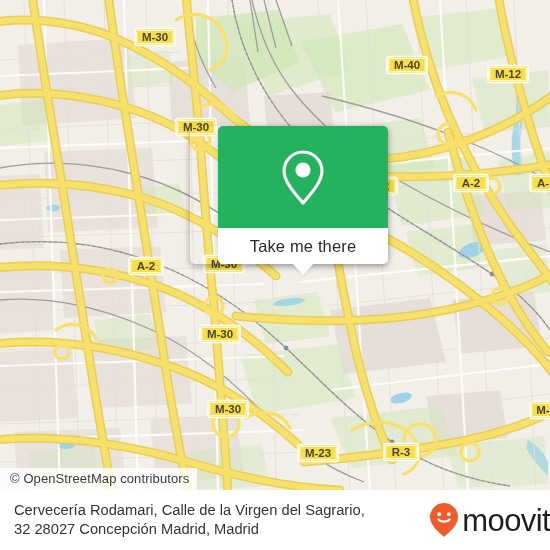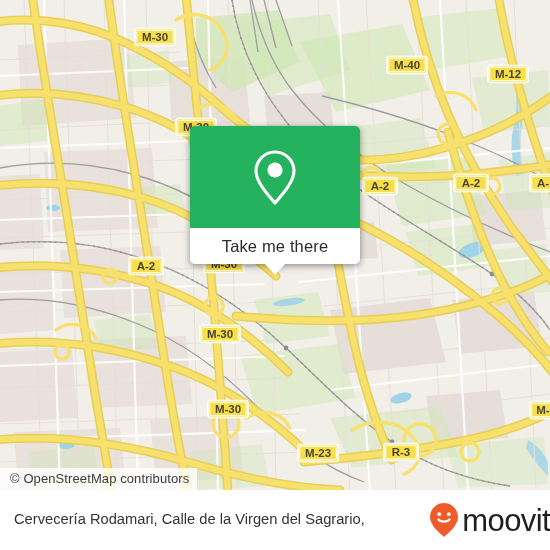--- a/index.html
+++ b/index.html
@@ -26,20 +26,21 @@
     white-space:nowrap;
   }
 
   
   .card{
     position:absolute;left:190px;top:126px;width:170px;
     border-radius:5px;
     box-shadow:0 2px 7px rgba(0,0,0,.32);
     overflow:visible;
     filter:drop-shadow(0 1px 2px rgba(0,0,0,.12));
+    padding-left:28px;
   }
   .card-top{
     background:#25b25f;
     height:102px;
     border-radius:5px 5px 0 0;
     display:flex;align-items:center;justify-content:center;
   }
   .card-bottom{
     background:#ffffff;
     height:36px;
@@ -346,20 +347,21 @@
     </div>
     <div class="card-bottom">
       <span class="label">Take me there</span>
       <span class="card-tail"></span>
     </div>
   </div>
 
   <div class="footer">
     <div class="footer-text">
       <div>Cervecería Rodamari, Calle de la Virgen del Sagrario,</div>
+      <div>32 28027 Concepción Madrid, Madrid</div>
     </div>
     <div class="brand">
       <svg width="30" height="36" viewBox="0 0 30 36">
         <path d="M15,1 C7.3,1 1,7.3 1,15 C1,24 11,31 15,35 C19,31 29,24 29,15 C29,7.3 22.7,1 15,1 Z" fill="#f15a29"></path>
         <circle cx="10.2" cy="12.2" r="1.9" fill="#ffffff"></circle>
         <circle cx="19.8" cy="12.2" r="1.9" fill="#ffffff"></circle>
         <path d="M9.4,17.4 C11.2,20.4 18.8,20.4 20.6,17.4" fill="none" stroke="#ffffff" stroke-width="2.1" stroke-linecap="round"></path>
       </svg>
       <span class="brand-word">moovit</span>
     </div>

